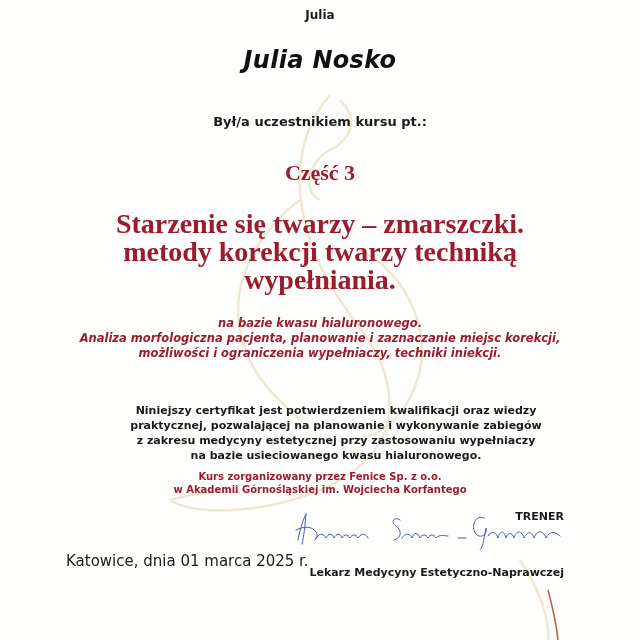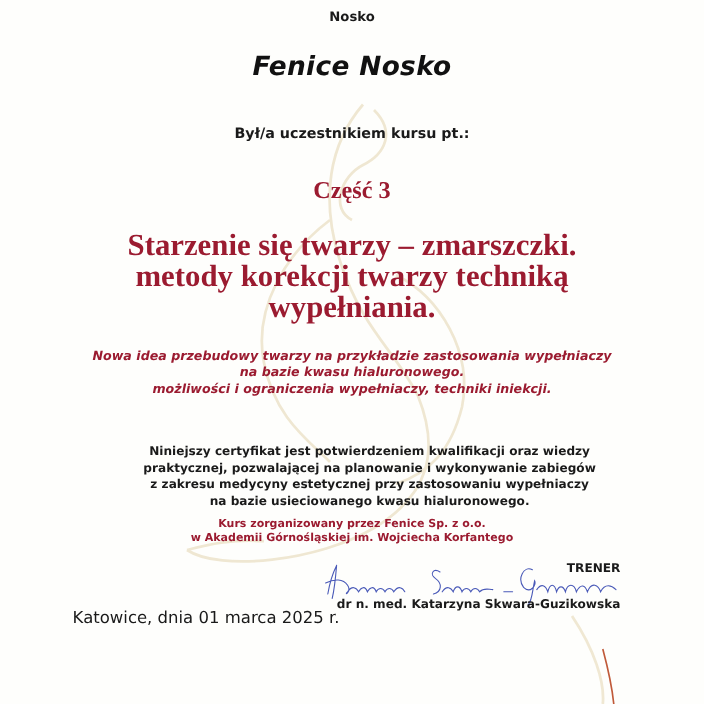--- a/index.html
+++ b/index.html
@@ -33,34 +33,34 @@
       <path d="M330 95 C300 130, 290 180, 310 240 C330 300, 360 320, 380 360 C400 410, 390 450, 340 480 C290 510, 200 520, 170 500"></path>
       <path d="M340 100 C360 120, 350 140, 330 150 C310 160, 300 190, 320 200"></path>
       <path d="M300 200 C260 230, 230 280, 240 330 C250 380, 280 400, 300 420"></path>
       <path d="M360 250 C400 270, 430 320, 420 370 C410 410, 390 430, 360 440"></path>
       <path d="M170 500 C190 495, 210 490, 240 492"></path>
       <path d="M520 560 C540 590, 550 620, 548 640"></path>
     </g>
     <path d="M548 590 C552 605, 556 620, 558 640" fill="none" stroke="#c05a3a" stroke-width="1.5"></path>
   </svg>
 
-  <div class="text sans lekarz">Nosko</div>
-  <div class="text sans name">Fenice Nosko</div>
+  <div class="text sans lekarz">Julia</div>
+  <div class="text sans name">Julia Nosko</div>
   <div class="text sans intro">Był/a uczestnikiem kursu pt.:</div>
   <div class="text serif part">Część 3</div>
 
   <div class="text serif title">
     <div>Starzenie się twarzy – zmarszczki.</div>
     <div>metody korekcji twarzy techniką</div>
     <div>wypełniania.</div>
   </div>
 
   <div class="text sans desc">
-    <div>Nowa idea przebudowy twarzy na przykładzie zastosowania wypełniaczy</div>
     <div>na bazie kwasu hialuronowego.</div>
+    <div>Analiza morfologiczna pacjenta, planowanie i zaznaczanie miejsc korekcji,</div>
     <div>możliwości i ograniczenia wypełniaczy, techniki iniekcji.</div>
   </div>
 
   <div class="text sans cert">
     <div>Niniejszy certyfikat jest potwierdzeniem kwalifikacji oraz wiedzy</div>
     <div>praktycznej, pozwalającej na planowanie i wykonywanie zabiegów</div>
     <div>z zakresu medycyny estetycznej przy zastosowaniu wypełniaczy</div>
     <div>na bazie usieciowanego kwasu hialuronowego.</div>
   </div>
 
@@ -75,15 +75,15 @@
 
   <svg class="signature" viewBox="0 0 290 42">
     <g fill="none" stroke="#4a5ab8" stroke-width="1" stroke-linecap="round">
       <path d="M8 32 C10 20, 14 10, 16 6 M16 6 C15 18, 14 28, 12 36 M6 22 C14 18, 22 18, 26 24 C30 30, 22 34, 26 30 C30 24, 34 26, 36 30 C38 26, 42 24, 44 30 C46 26, 50 24, 52 30 C54 26, 58 26, 60 30 C62 26, 66 26, 68 30 C72 24, 76 26, 78 30"></path>
       <path d="M110 12 C104 8, 100 14, 106 18 C112 22, 112 30, 104 32 M112 30 C116 24, 120 26, 122 30 C124 24, 128 24, 130 30 C132 26, 136 26, 138 30 C140 26, 144 26, 146 30 C150 26, 154 28, 158 28"></path>
       <path d="M168 30 L176 30"></path>
       <path d="M194 10 C186 6, 180 18, 186 26 C192 32, 198 24, 196 20 C194 28, 194 38, 190 42 M198 28 C202 22, 206 24, 208 30 C210 22, 214 22, 216 30 C218 24, 222 24, 224 30 C226 22, 232 22, 234 30 C238 22, 242 24, 244 30 C248 20, 254 24, 256 30 C260 22, 266 24, 270 28"></path>
     </g>
   </svg>
 
-  <div class="sans sig-name">dr n. med. Katarzyna Skwara-Guzikowska</div>
+  <div class="sans sig-title">Lekarz Medycyny Estetyczno-Naprawczej</div>
 
 </div>
 
 </body></html>

